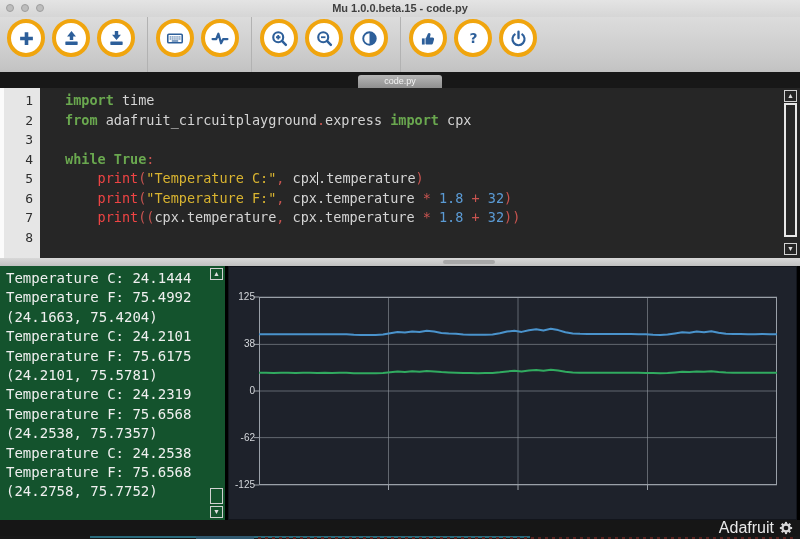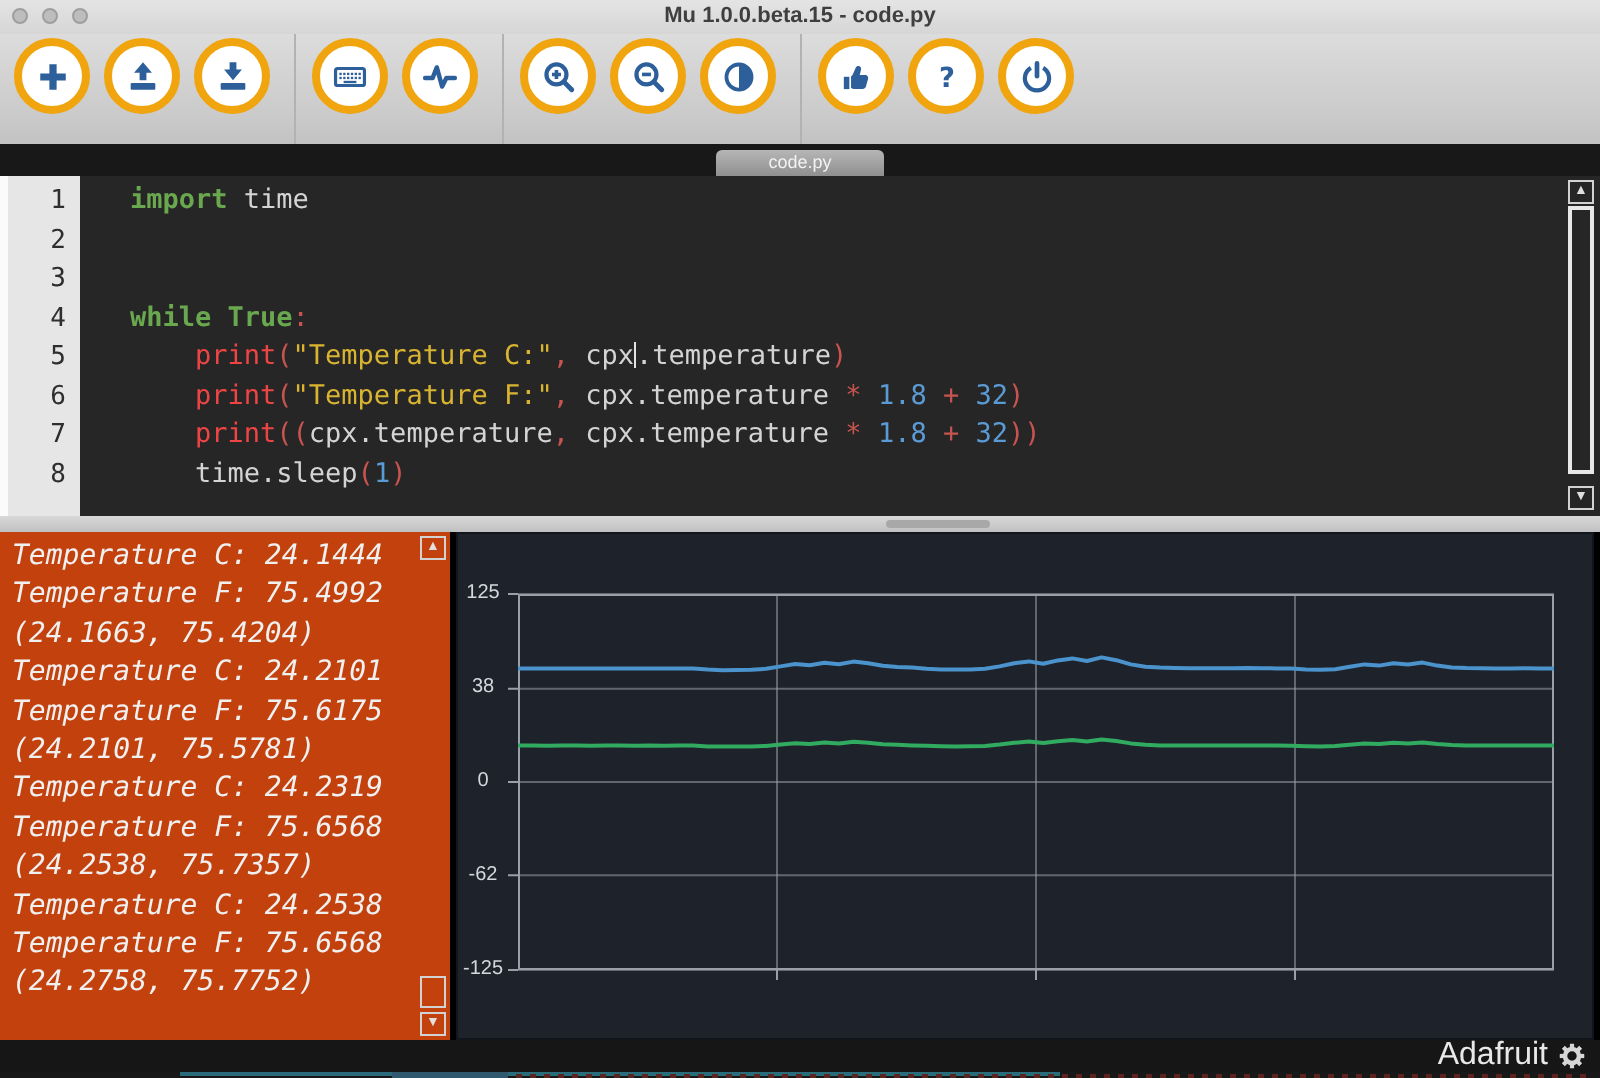--- a/index.html
+++ b/index.html
@@ -47,33 +47,33 @@
     color:#e0e0e0;font-size:7px;line-height:10px;text-align:center;background:transparent;}
   .esb-up{right:3px;top:2px;}
   .esb-thumb{position:absolute;right:3px;top:15px;width:13px;height:134px;
     border:2px solid #e8e8e8;box-sizing:border-box;}
   .esb-down{right:3px;bottom:3px;}
   
   .splitter{position:absolute;left:0;top:258px;width:800px;height:8px;
     background:linear-gradient(#d8d8d8,#c0c0c0);}
   .grip{position:absolute;left:443px;top:2px;width:52px;height:4px;border-radius:2px;background:#a8a8a8;}
   
-  .console{position:absolute;left:0;top:266px;width:225px;height:254px;background:#c2410c;overflow:hidden;font-style:italic;}
+  .console{position:absolute;left:0;top:266px;width:225px;height:254px;background:#14532d;overflow:hidden;}
   .console-lines{position:absolute;left:6px;top:3px;
     font-family:"DejaVu Sans Mono",monospace;font-size:14px;line-height:19.4px;color:#f0f0f0;white-space:pre;}
   .csb-up{right:2px;top:2px;}
   .csb-thumb{position:absolute;right:2px;bottom:16px;width:13px;height:16px;
     border:1px solid #d2d2d2;box-sizing:border-box;}
   .csb-down{right:2px;bottom:2px;}
   
   .plotpane{position:absolute;left:228px;top:266px;width:569px;height:254px;background:#1e222b;
     box-shadow:inset 0 0 0 1px #12151c;}
   .chart{position:absolute;left:31px;top:31px;width:518px;height:188px;}
   .chart svg{overflow:visible;display:block;}
-  .ytick{position:absolute;left:0;width:27px;text-align:center;font-size:10px;color:#d4d7db;
+  .ytick{position:absolute;left:0;width:27px;text-align:right;font-size:10px;color:#d4d7db;
     height:12px;line-height:12px;}
   
   .statusbar{position:absolute;left:0;top:520px;width:800px;height:16px;background:#161616;}
   .brand{position:absolute;right:26px;top:0;height:16px;line-height:16px;font-size:16px;color:#e8e8e8;}
   .gear{position:absolute;right:7px;top:1px;}
   
   .understrip{position:absolute;left:0;top:536px;width:800px;height:3px;background:#181818;overflow:hidden;}
   .teal-line{position:absolute;left:90px;top:0;width:440px;height:2px;background:#2a6b7c;}
   .blue-seg{position:absolute;left:196px;top:0;width:58px;height:3px;background:#30596f;}
   .red-dashes{position:absolute;left:258px;right:6px;top:1px;height:2px;
@@ -202,20 +202,21 @@
 
 <div class="editor">
   <div class="gutter-bg"></div>
   <div class="code-wrap" id="code-wrap">
       <div class="crow">
         <span class="ln">1</span>
         <span class="lc"><span class="tk-kw">import</span><span class="tk-pl"> time</span></span>
       </div>
       <div class="crow">
         <span class="ln">2</span>
+        <span class="lc"><span class="tk-kw">from</span><span class="tk-pl"> adafruit_circuitplayground</span><span class="tk-op">.</span><span class="tk-pl">express</span><span class="tk-kw"> import</span><span class="tk-pl"> cpx</span></span>
       </div>
       <div class="crow">
         <span class="ln">3</span>
         <span class="lc"></span>
       </div>
       <div class="crow">
         <span class="ln">4</span>
         <span class="lc"><span class="tk-kw">while</span><span class="tk-pl"> </span><span class="tk-kw">True</span><span class="tk-op">:</span></span>
       </div>
       <div class="crow">
@@ -225,21 +226,20 @@
       <div class="crow">
         <span class="ln">6</span>
         <span class="lc"><span class="tk-pl">    </span><span class="tk-bi">print</span><span class="tk-op">(</span><span class="tk-st">"Temperature F:"</span><span class="tk-op">,</span><span class="tk-pl"> cpx.temperature </span><span class="tk-op">*</span><span class="tk-pl"> </span><span class="tk-nu">1.8</span><span class="tk-pl"> </span><span class="tk-op">+</span><span class="tk-pl"> </span><span class="tk-nu">32</span><span class="tk-op">)</span></span>
       </div>
       <div class="crow">
         <span class="ln">7</span>
         <span class="lc"><span class="tk-pl">    </span><span class="tk-bi">print</span><span class="tk-op">((</span><span class="tk-pl">cpx.temperature</span><span class="tk-op">,</span><span class="tk-pl"> cpx.temperature </span><span class="tk-op">*</span><span class="tk-pl"> </span><span class="tk-nu">1.8</span><span class="tk-pl"> </span><span class="tk-op">+</span><span class="tk-pl"> </span><span class="tk-nu">32</span><span class="tk-op">))</span></span>
       </div>
       <div class="crow">
         <span class="ln">8</span>
-        <span class="lc"><span class="tk-pl">    time.sleep</span><span class="tk-op">(</span><span class="tk-nu">1</span><span class="tk-op">)</span></span>
       </div>
     </div>
   <div class="sb-box esb-up">▲</div>
   <div class="esb-thumb"></div>
   <div class="sb-box esb-down">▼</div>
 </div>
 
 <div class="splitter">
   <div class="grip"></div>
 </div>

